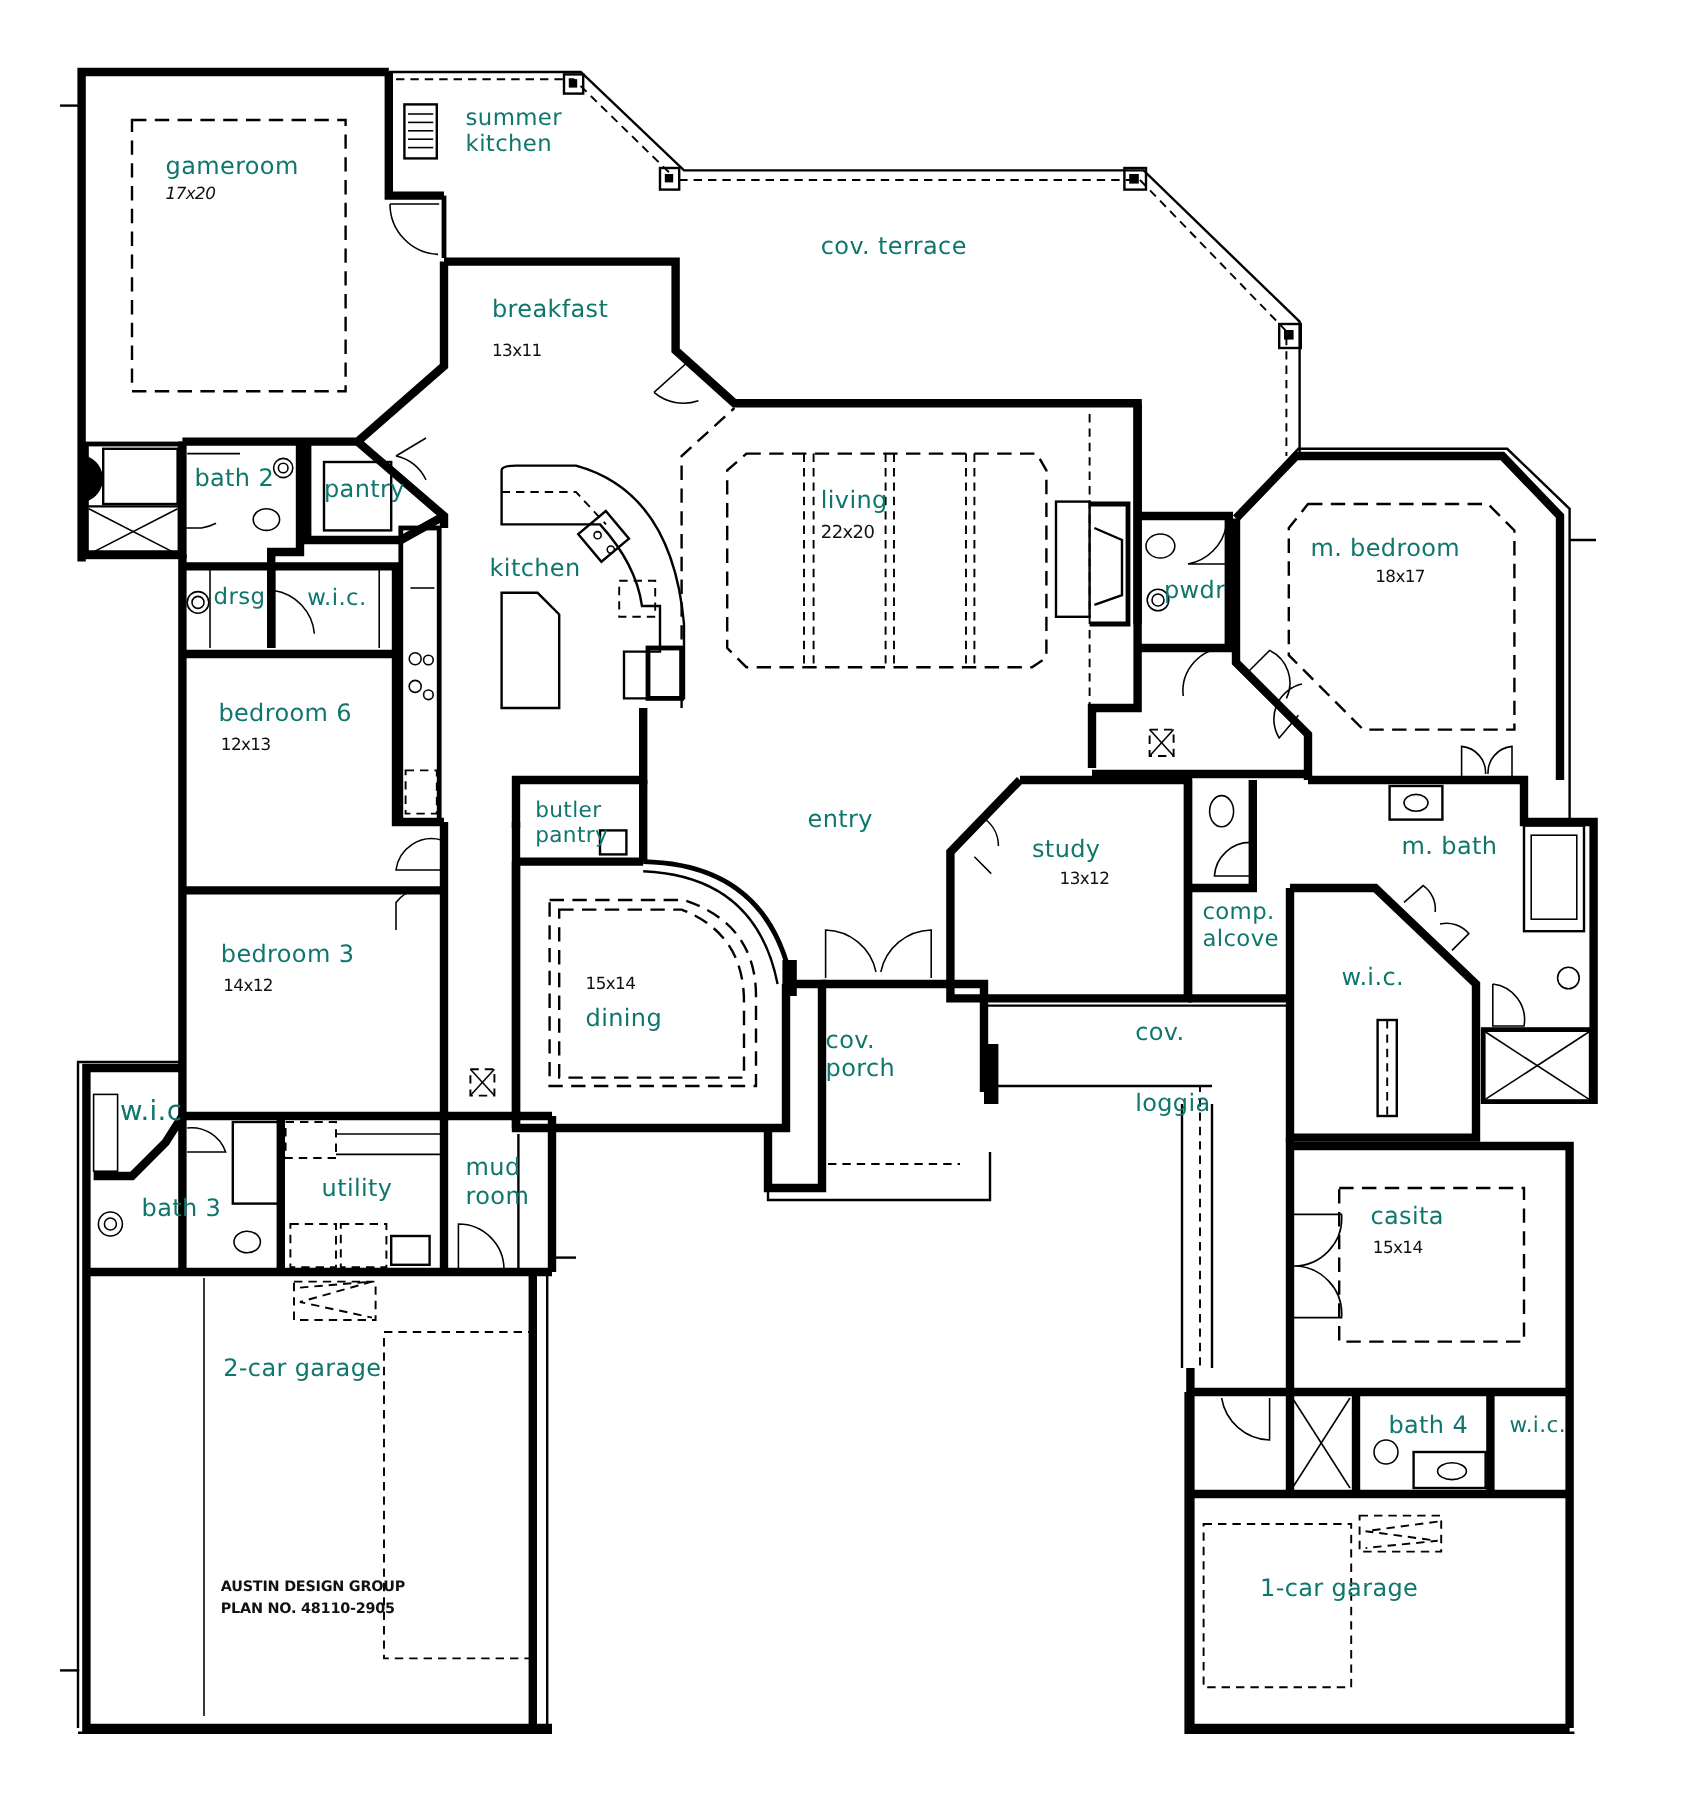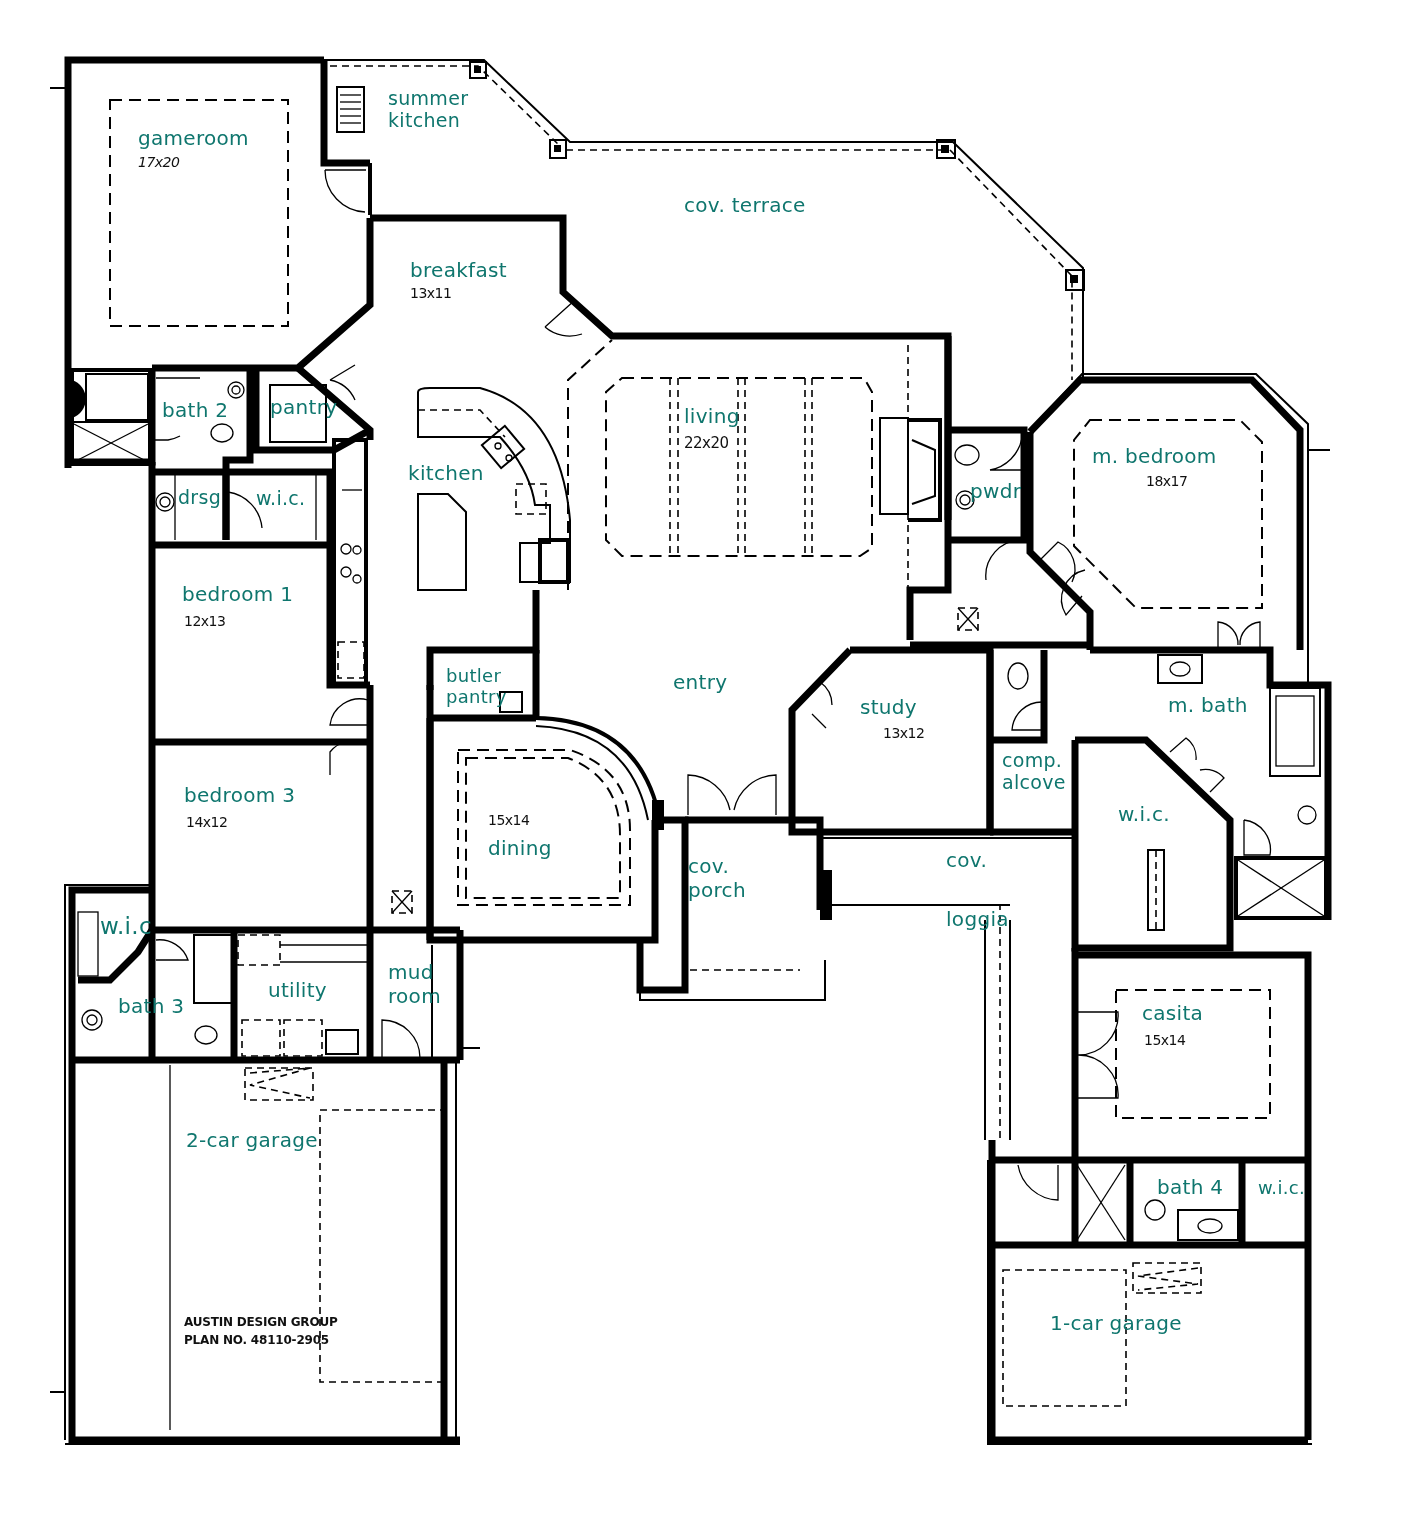--- a/index.html
+++ b/index.html
@@ -287,39 +287,39 @@
 </svg>
 
 <div class="lbl" style="left:138px;top:128px;">gameroom</div>
 <div class="dim" style="left:138px;top:155px;font-style:italic;">17x20</div>
 
 <div class="lbl" style="left:388px;top:88px;font-size:19px;">summer</div>
 <div class="lbl" style="left:388px;top:110px;font-size:19px;">kitchen</div>
 
 <div class="lbl" style="left:684px;top:195px;">cov. terrace</div>
 
-<div class="lbl" style="left:410px;top:260px;text-align:right;">breakfast</div>
+<div class="lbl" style="left:410px;top:247px;text-align:right;">breakfast</div>
 <div class="dim" style="left:410px;top:286px;">13x11</div>
 
-<div class="lbl" style="left:162px;top:400px;">bath 2</div>
+<div class="lbl" style="left:162px;top:388px;">bath 2</div>
 <div class="lbl" style="left:270px;top:397px;">pantry</div>
 <div class="lbl" style="left:408px;top:463px;">kitchen</div>
 
 <div class="lbl" style="left:684px;top:406px;">living</div>
 <div class="dim" style="left:684px;top:436px;font-size:15px;">22x20</div>
 
 <div class="lbl" style="left:970px;top:481px;">pwdr</div>
 
 <div class="lbl" style="left:1092px;top:446px;">m. bedroom</div>
 <div class="dim" style="left:1146px;top:474px;">18x17</div>
 
 <div class="lbl" style="left:178px;top:487px;font-size:19px;">drsg</div>
 <div class="lbl" style="left:256px;top:488px;font-size:19px;">w.i.c.</div>
 
-<div class="lbl" style="left:182px;top:584px;">bedroom 1</div>
+<div class="lbl" style="left:182px;top:584px;">bedroom 6</div>
 <div class="dim" style="left:184px;top:614px;">12x13</div>
 
 <div class="lbl" style="left:446px;top:665px;font-size:18px;">butler</div>
 <div class="lbl" style="left:446px;top:686px;font-size:18px;">pantry</div>
 
 <div class="lbl" style="left:673px;top:672px;">entry</div>
 
 <div class="lbl" style="left:860px;top:697px;">study</div>
 <div class="dim" style="left:883px;top:726px;">13x12</div>
 

